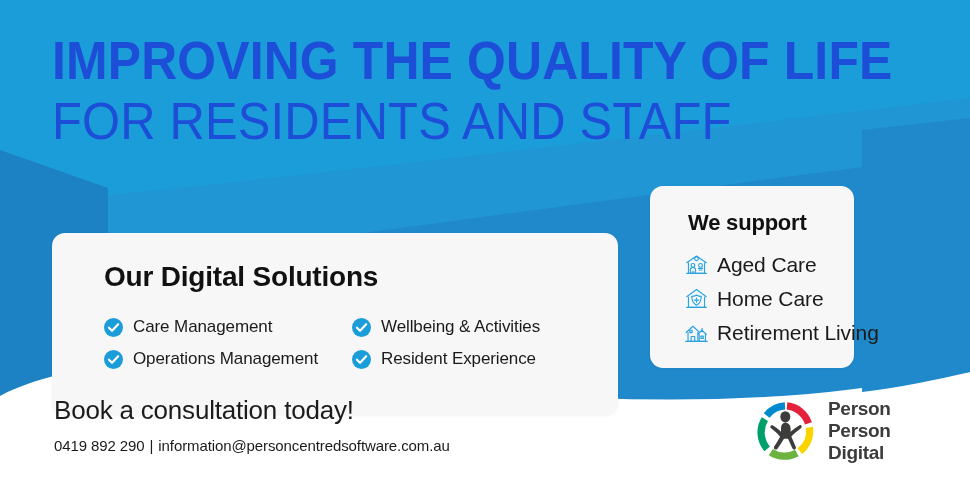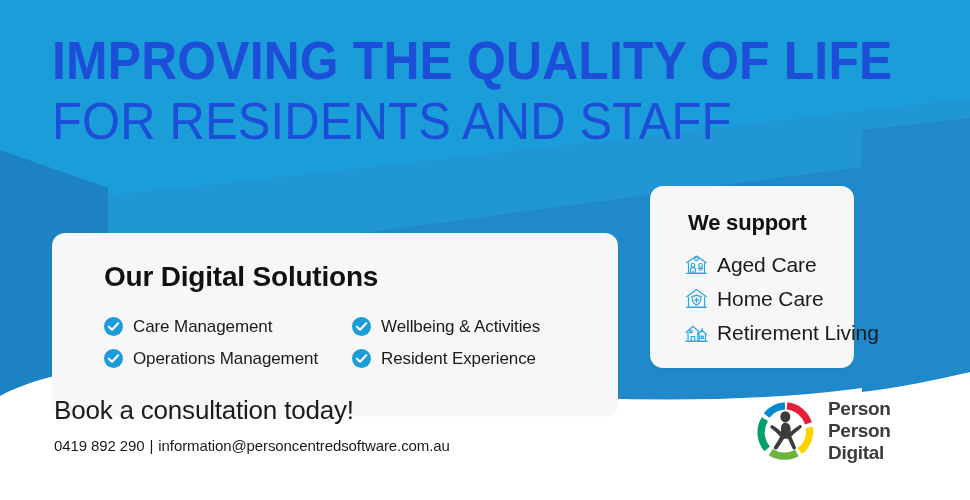--- a/index.html
+++ b/index.html
@@ -101,21 +101,21 @@
     position: absolute;
     left: 52px;
     top: 84px;
     width: 500px;
     display: grid;
     grid-template-columns: 248px 248px;
     grid-row-gap: 12px;
   }
   .sol-item {
     display: flex;
-    align-items: flex-start;
+    align-items: flex-end;
     white-space: nowrap;
   }
   .check-icon {
     flex: 0 0 auto;
     width: 19px;
     height: 19px;
     margin-right: 10px;
     display: block;
   }
   .sol-label {

